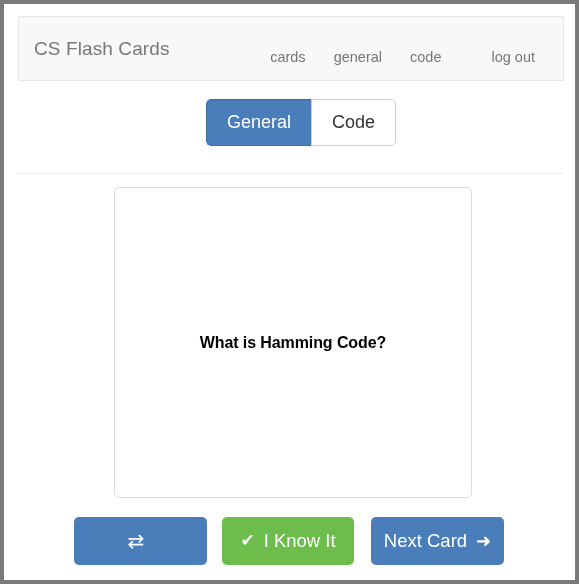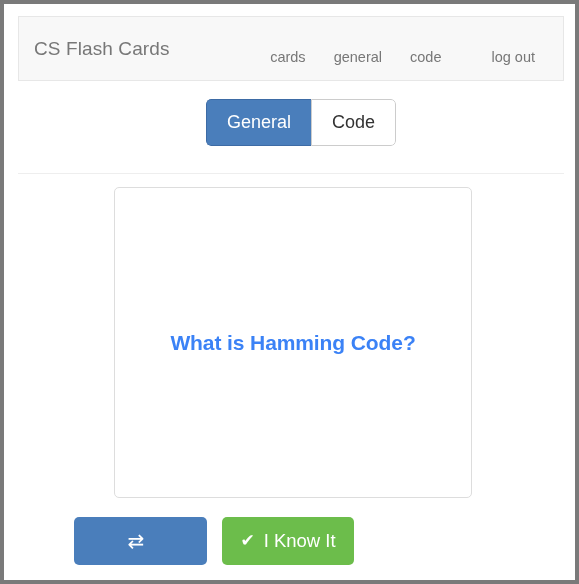--- a/index.html
+++ b/index.html
@@ -133,23 +133,23 @@
     height: 311px;
     box-sizing: border-box;
     background: #ffffff;
     border: 1px solid #dddddd;
     border-radius: 5px;
     display: flex;
     align-items: center;
     justify-content: center;
   }
   .card-text {
-    font-size: 21px;
+    font-size: 16px;
     font-weight: bold;
-    color: #3b82f6;
+    color: #000000;
     text-align: center;
     padding: 0 18px;
     line-height: 30px;
     letter-spacing: -0.1px;
   }
 
   
   .actions {
     position: absolute;
     left: 70px;
@@ -250,18 +250,22 @@
 
       <button class="btn btn-primary btn-flip">
         <span class="glyph lead">⇄</span>
       </button>
 
       <button class="btn btn-success btn-know">
         <span class="glyph lead">✔</span>
         <span>I Know It</span>
       </button>
 
+      <button class="btn btn-primary btn-next">
+        <span>Next Card</span>
+        <span class="glyph trail">➜</span>
+      </button>
 
     </div>
 
 
   </div>
 </div>
 
 </body></html>

